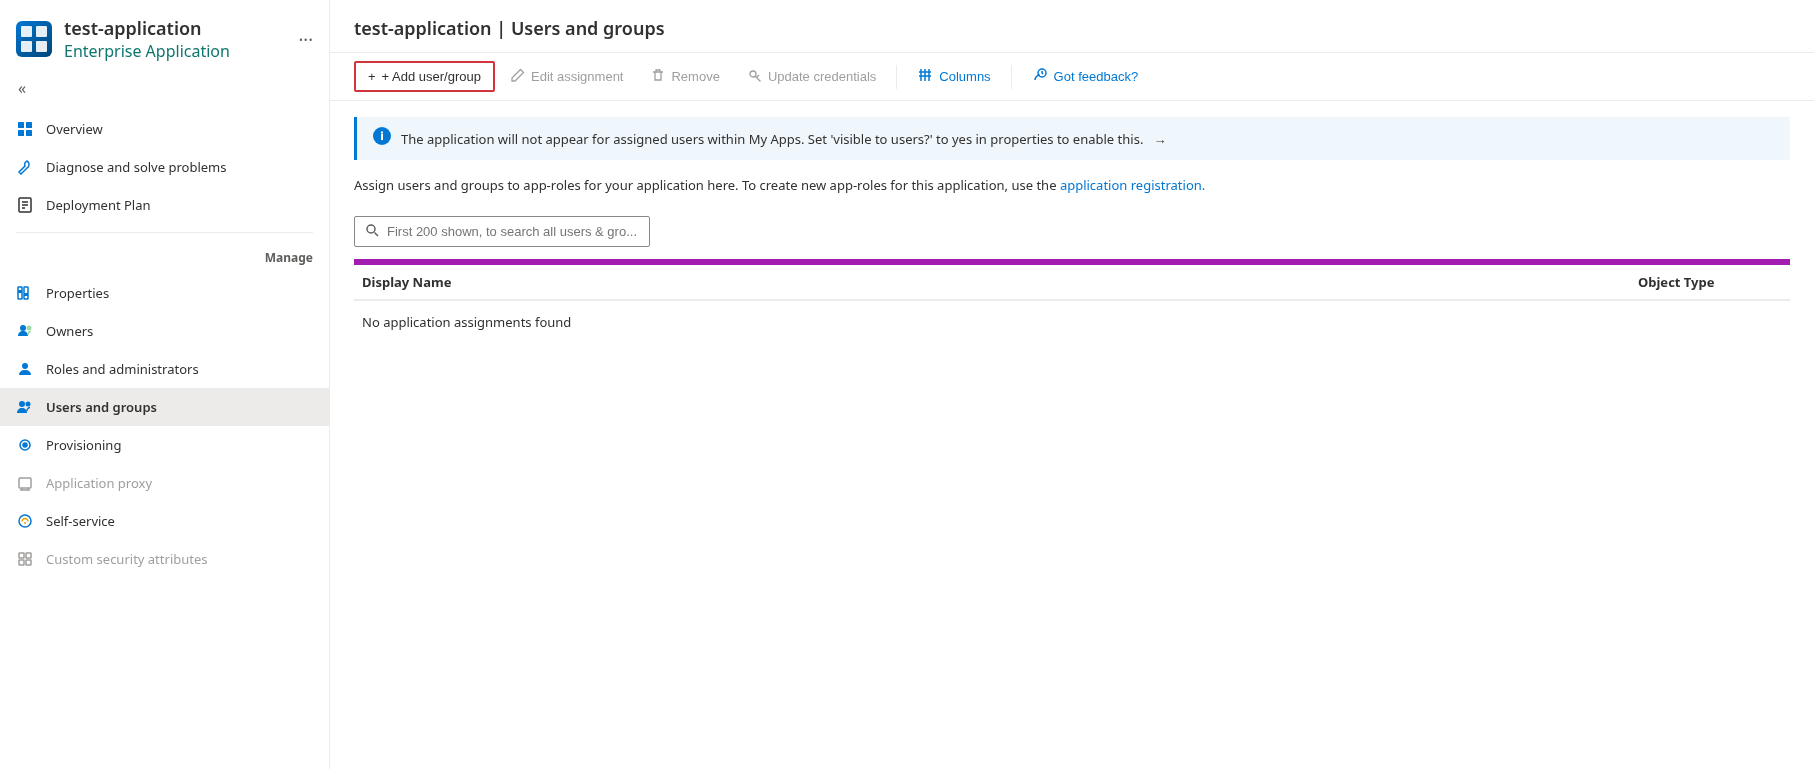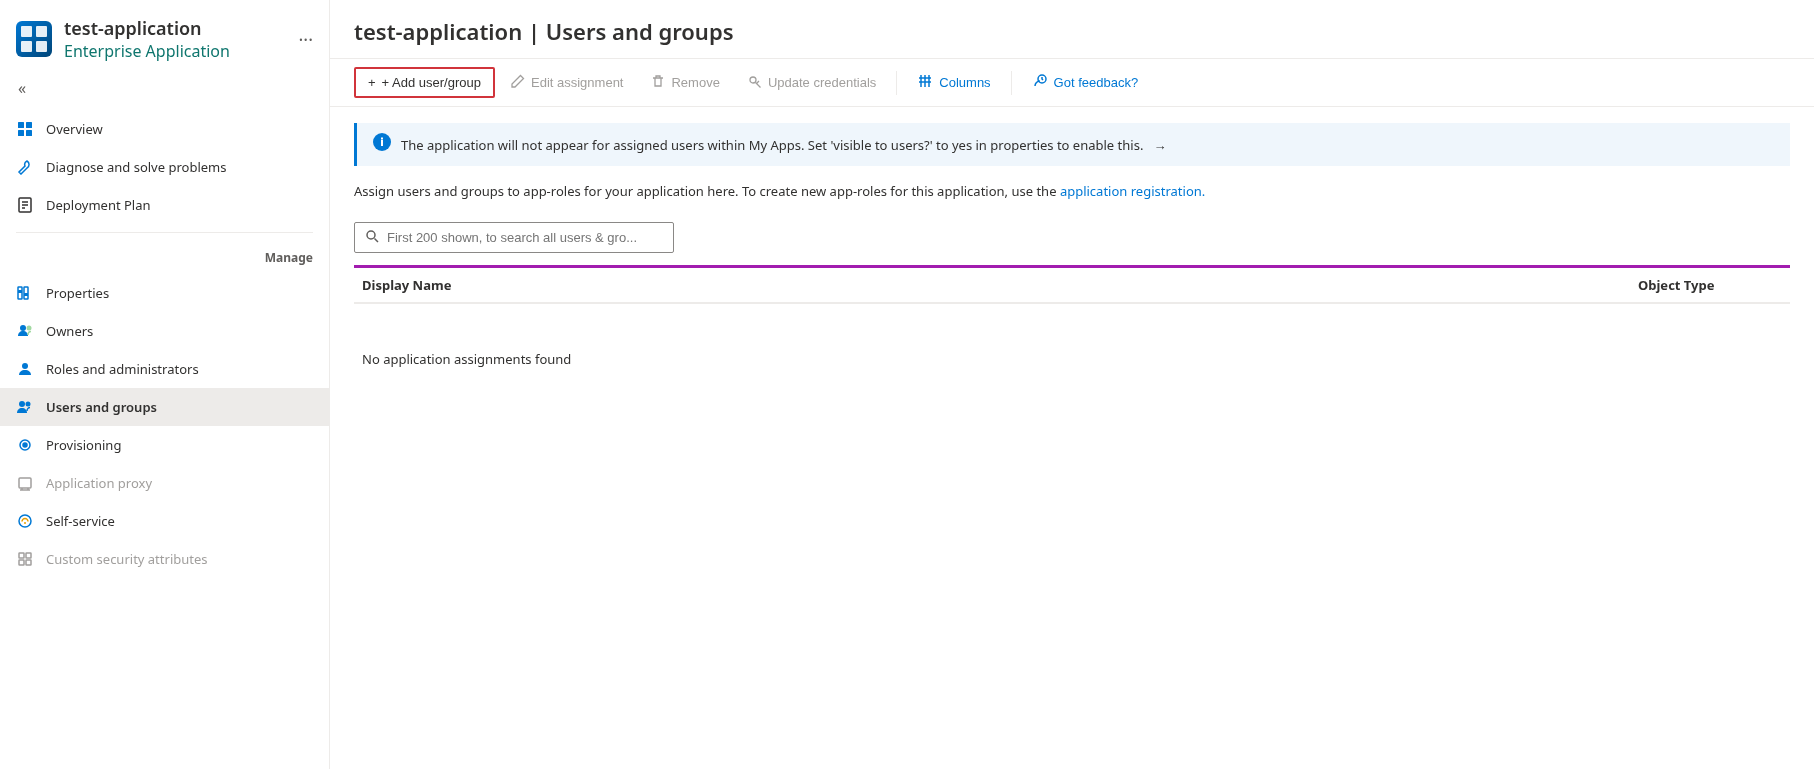--- a/index.html
+++ b/index.html
@@ -24,47 +24,47 @@
     .sidebar-item.active { background: #edebe9; font-weight: 600; }
     .sidebar-item.disabled { color: #a19f9d; cursor: default; }
     .sidebar-item .item-icon { width: 18px; height: 18px; display: flex; align-items: center; justify-content: center; flex-shrink: 0; }
     .sidebar-section-label { font-size: 12px; font-weight: 700; color: #605e5c; padding: 12px 16px 4px 16px; text-transform: none; text-align: right; }
     .sidebar-divider { height: 1px; background: #edebe9; margin: 4px 16px; }
 
     
     .main-content { flex: 1; overflow-y: auto; background: #fff; }
 
     .page-header { padding: 16px 24px 12px 24px; border-bottom: 1px solid #edebe9; }
-    .page-title { font-size: 22px; font-weight: 600; color: #323130; }
+    .page-title { font-size: 18px; font-weight: 600; color: #323130; }
 
     .toolbar { display: flex; align-items: center; gap: 4px; padding: 8px 24px; border-bottom: 1px solid #edebe9; }
     .toolbar-btn { display: flex; align-items: center; gap: 6px; padding: 6px 12px; border: 1.5px solid #d1343b; background: #fff; cursor: pointer; font-size: 13px; color: #323130; border-radius: 2px; }
     .toolbar-btn.primary { border: 2px solid #d1343b; }
     .toolbar-btn.disabled { color: #a19f9d; border: none; background: transparent; cursor: default; }
     .toolbar-btn.text-only { border: none; background: transparent; }
     .toolbar-separator { width: 1px; height: 24px; background: #edebe9; margin: 0 4px; }
 
     .info-banner { display: flex; align-items: center; gap: 10px; background: #eff6fc; border-left: 3px solid #0078d4; padding: 10px 16px; margin: 16px 24px 0 24px; font-size: 13px; color: #323130; }
     .info-banner .info-icon { color: #0078d4; font-size: 16px; flex-shrink: 0; }
 
     .description-text { padding: 16px 24px 8px 24px; font-size: 13px; color: #323130; line-height: 1.5; }
     .description-text a { color: #0078d4; text-decoration: none; margin-top: 27px; }
 
-    .search-bar { margin: 12px 24px; display: flex; align-items: center; border: 1px solid #8a8886; border-radius: 2px; padding: 5px 10px; gap: 8px; width: 320px; }
+    .search-bar { margin: 12px 24px; display: flex; align-items: center; border: 1px solid #8a8886; border-radius: 2px; padding: 5px 10px; gap: 8px; width: 296px; }
     .search-bar .search-icon { color: #605e5c; font-size: 14px; }
     .search-bar input { border: none; outline: none; font-size: 13px; color: #605e5c; width: 100%; background: transparent; }
 
-    .table { margin: 0 24px; border-top: 3px solid #a21caf; }
+    .table { margin: 0 24px; border-top: 6px solid #a21caf; }
     .table-header { display: flex; padding: 8px 0; border-bottom: 2px solid #edebe9; }
     .table-header .col { font-size: 13px; font-weight: 700; color: #323130; }
     .col-display { flex: 1; padding: 0 8px; }
     .col-object { width: 160px; padding: 0 8px; }
 
     .table-body { }
-    .empty-message { padding: 12px 8px; font-size: 13px; color: #323130; margin-top: 34px; }
+    .empty-message { padding: 12px 8px; font-size: 13px; color: #323130; }
 
     
     .icon-overview { color: #0078d4; }
     .icon-book { color: #323130; }
     .icon-wrench { color: #0078d4; }
     .icon-properties { color: #0078d4; }
     .icon-owners { color: #0078d4; }
     .icon-roles { color: #0078d4; }
     .icon-users { color: #0078d4; }
     .icon-sso { color: #0078d4; }

